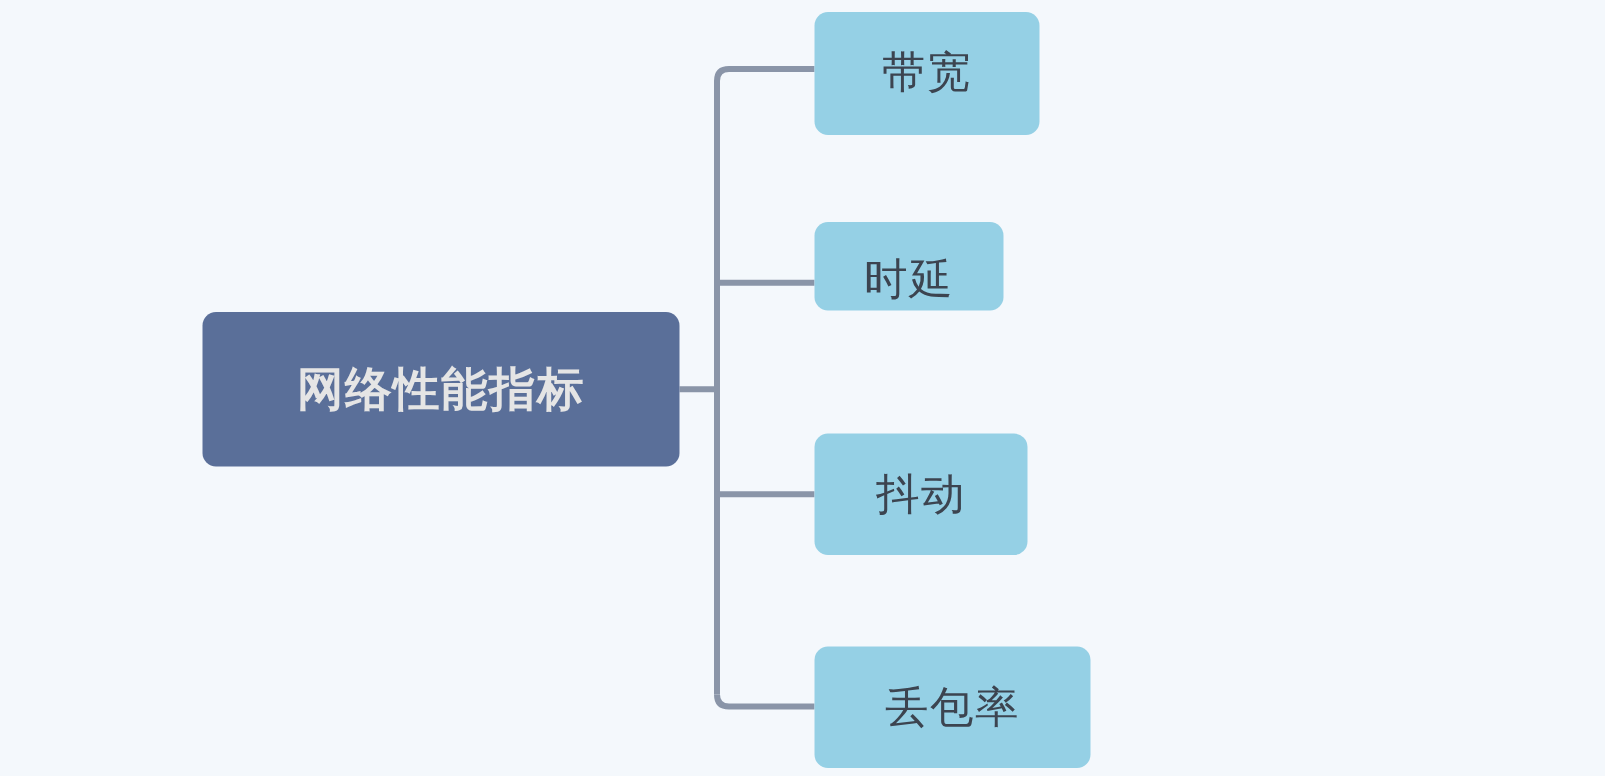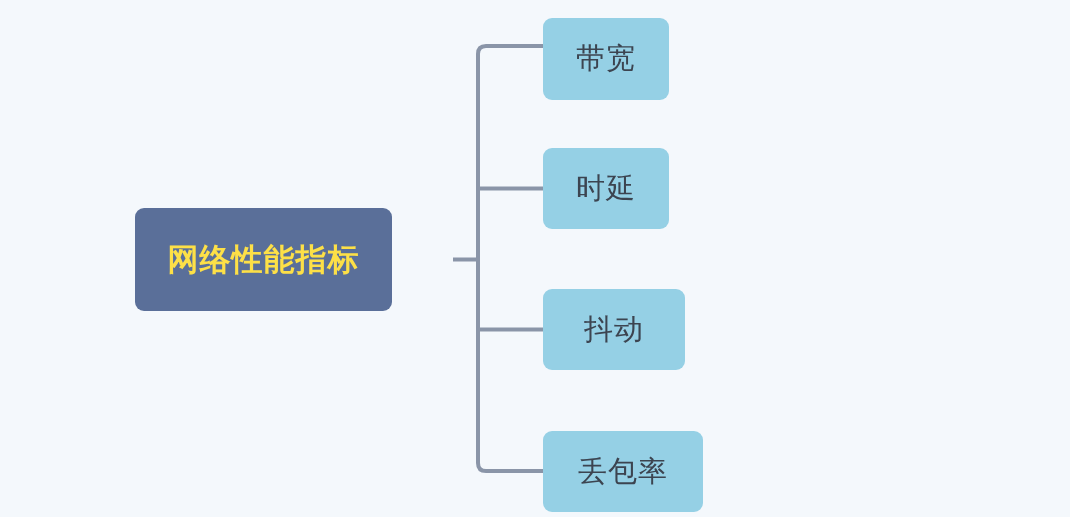--- a/index.html
+++ b/index.html
@@ -37,41 +37,41 @@
     display: flex;
     align-items: center;
     justify-content: center;
     border-radius: 9px;
     white-space: nowrap;
   }
 
   .node-root {
     left: 135px;
     top: 208px;
-    width: 257px;
+    width: 318px;
     height: 103px;
     background: #5a6f99;
-    color: #fde047;
+    color: #e5e5e5;
     font-size: 31px;
     font-weight: bold;
     letter-spacing: 1px;
   }
 
   .node-child {
     background: #95d0e5;
     color: #3c4450;
     font-size: 29px;
     font-weight: normal;
     letter-spacing: 1px;
   }
 
-  .node-child-0 { left: 543px; top: 18px;   width: 126px; height: 82px; }
-  .node-child-1 { left: 543px; top: 148px; width: 126px; height: 81px; }
+  .node-child-0 { left: 543px; top: 8px;   width: 150px; height: 82px; }
+  .node-child-1 { left: 543px; top: 148px; width: 126px; height: 59px; align-items: flex-end; }
   .node-child-2 { left: 543px; top: 289px; width: 142px; height: 81px; }
-  .node-child-3 { left: 543px; top: 431px; width: 160px; height: 81px; align-items: center; }
+  .node-child-3 { left: 543px; top: 431px; width: 184px; height: 81px; align-items: center; }
 </style>
 </head>
 <body>
 
 <div id="mindmap-canvas">
 
   <svg id="connector-layer" viewBox="0 0 1070 517" width="1070" height="517" aria-hidden="true">
 
     <path d="M 453 259.5 L 478 259.5" fill="none" stroke="#8a95a8" stroke-width="4" stroke-linecap="butt"></path>
 

